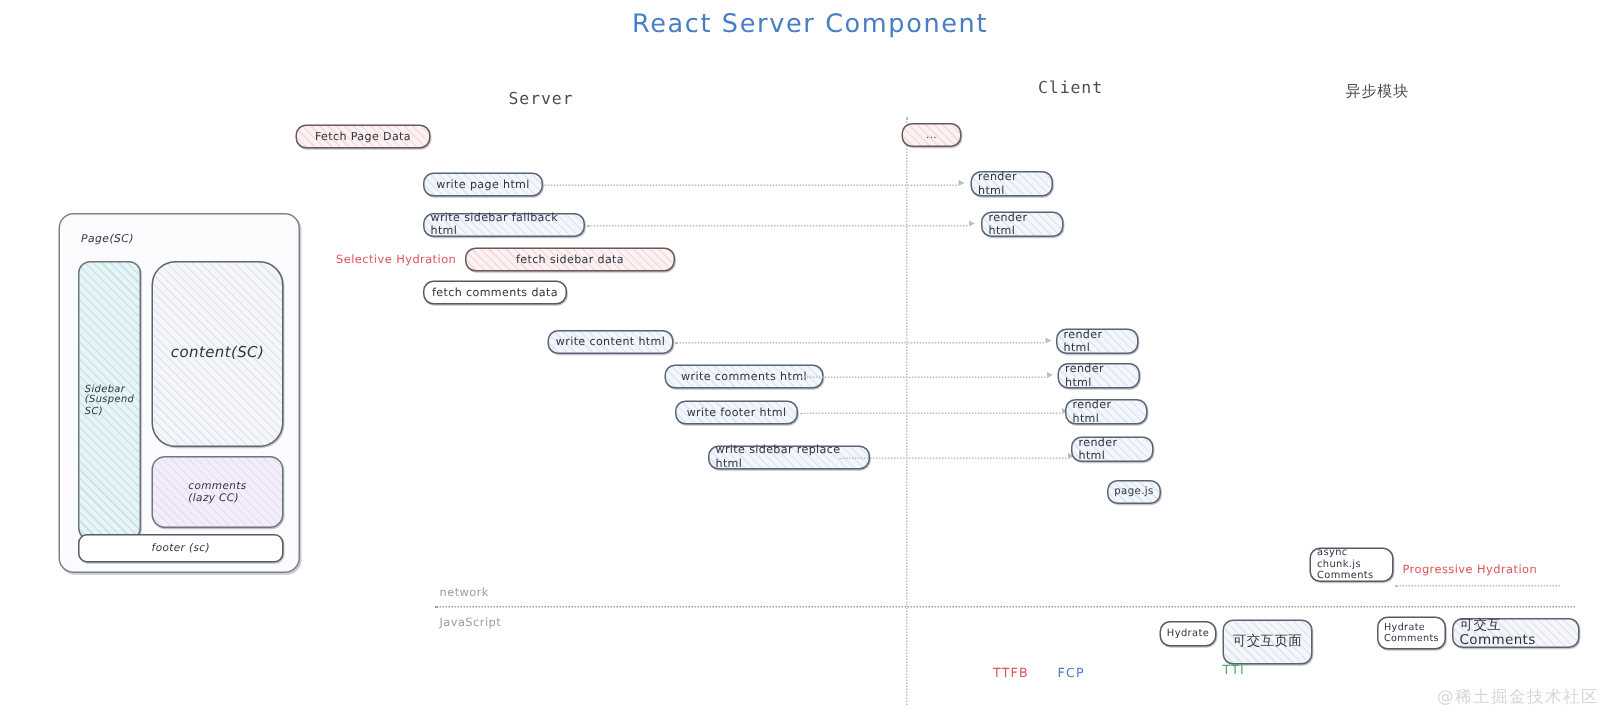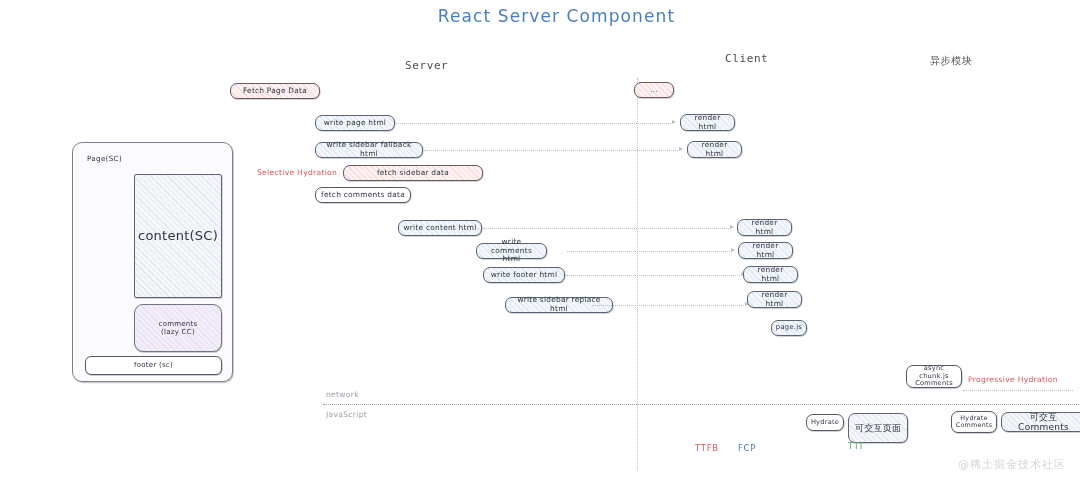--- a/index.html
+++ b/index.html
@@ -1,42 +1,42 @@
 <!DOCTYPE html>
 <html><head>
 <meta charset="utf-8">
 <style>
   html,body{margin:0;padding:0;background:#ffffff;}
   body{
     width:1080px;height:478px;position:relative;overflow:hidden;
     font-family:"DejaVu Sans","Liberation Sans",sans-serif;
     color:#3d3d3d;
   }
-  .canvas{position:absolute;inset:0;margin-left:33px;}
+  .canvas{position:absolute;inset:0;}
 
   
   .title{
     position:absolute;left:0;right:0;top:6px;text-align:center;
     font-family:"DejaVu Sans","Liberation Sans",sans-serif;
     font-size:17px;letter-spacing:1.1px;color:#4a7ec4;font-weight:400;
   }
 
   
   .col-head{
     position:absolute;font-size:11px;color:#4d4d4d;letter-spacing:.6px;
     font-family:"DejaVu Sans Mono","Liberation Mono",monospace;
     white-space:nowrap;
   }
 
   
   .box{
     position:absolute;box-sizing:border-box;
     border:1px solid #555a66;border-radius:7px;
     display:flex;align-items:center;justify-content:center;
-    text-align:center;line-height:1.15;
+    line-height:1.15;
     font-size:7.4px;letter-spacing:.25px;color:#2f3440;
     background:#ffffff;
     box-shadow:0.6px 0.8px 0 rgba(80,85,95,.35);
     padding:2px 4px;white-space:pre-line;
   }
   
   .fill-blue{
     background:
       repeating-linear-gradient(45deg,rgba(150,175,210,.20) 0 1px,rgba(0,0,0,0) 1px 4px),
       #f3f7fc;
@@ -109,31 +109,34 @@
     letter-spacing:1px;
   }
 </style>
 </head>
 <body>
 
 <div class="canvas">
 
   <div class="title">React Server Component</div>
 
-  <div class="col-head" style="left:372px;top:59px;">Server</div>
+  <div class="col-head" style="left:339px;top:59px;">Server</div>
   <div class="col-head" style="left:692px;top:52px;">Client</div>
   <div class="col-head" style="left:897px;top:54px;font-family:'DejaVu Sans',sans-serif;font-size:10px;">异步模块</div>
 
   <div class="vline" style="left:604px;top:78px;height:392px;"></div>
 
-  <div class="tree-outer" style="left:39px;top:142px;width:161px;height:240px;">
+  <div class="tree-outer" style="left:39px;top:142px;width:161px;height:240px;font-style:italic;">
     <div class="tree-label" style="left:14px;top:11px;">Page(SC)</div>
 
-
-    <div class="box fill-grayblue" style="left:61px;top:31px;width:88px;height:124px;border-radius:2px;font-size:13px;">content(SC)</div>
+    <div class="box fill-cyan" style="left:12px;top:31px;width:42px;height:186px;border-radius:8px;font-size:6.6px;">Sidebar
+(Suspend
+SC)</div>
+
+    <div class="box fill-grayblue" style="left:61px;top:31px;width:88px;height:124px;border-radius:16px;font-size:10px;">content(SC)</div>
 
     <div class="box fill-purple" style="left:61px;top:161px;width:88px;height:48px;border-radius:9px;font-size:7px;">comments
 (lazy CC)</div>
 
     <div class="box fill-plain" style="left:12px;top:213px;width:137px;height:19px;border-radius:6px;font-size:7px;">footer (sc)</div>
   </div>
 
   <div class="box fill-pink" style="left:197px;top:83px;width:90px;height:16px;">Fetch Page Data</div>
 
   <div class="box fill-blue" style="left:282px;top:115px;width:80px;height:16px;">write page html</div>
@@ -147,21 +150,21 @@
   <div class="anno anno-red" style="left:224px;top:168px;">Selective Hydration</div>
 
   <div class="box fill-pink" style="left:310px;top:165px;width:140px;height:16px;">fetch sidebar data</div>
 
   <div class="box fill-plain" style="left:282px;top:187px;width:96px;height:16px;">fetch comments data</div>
 
   <div class="box fill-blue" style="left:365px;top:220px;width:84px;height:16px;">write content html</div>
   <div class="hline" style="left:450px;top:228px;width:246px;"></div>
   <div class="arrow" style="left:697px;top:225px;"></div>
 
-  <div class="box fill-blue" style="left:443px;top:243px;width:71px;height:16px;">write comments html</div>
+  <div class="box fill-blue" style="left:443px;top:243px;width:106px;height:16px;">write comments html</div>
   <div class="hline" style="left:534px;top:251px;width:163px;"></div>
   <div class="arrow" style="left:698px;top:248px;"></div>
 
   <div class="box fill-blue" style="left:450px;top:267px;width:82px;height:16px;">write footer html</div>
   <div class="hline" style="left:533px;top:275px;width:174px;"></div>
   <div class="arrow" style="left:708px;top:272px;"></div>
 
   <div class="box fill-blue" style="left:472px;top:297px;width:108px;height:16px;">write sidebar replace html</div>
   <div class="hline" style="left:559px;top:305px;width:152px;"></div>
   <div class="arrow" style="left:712px;top:302px;"></div>

